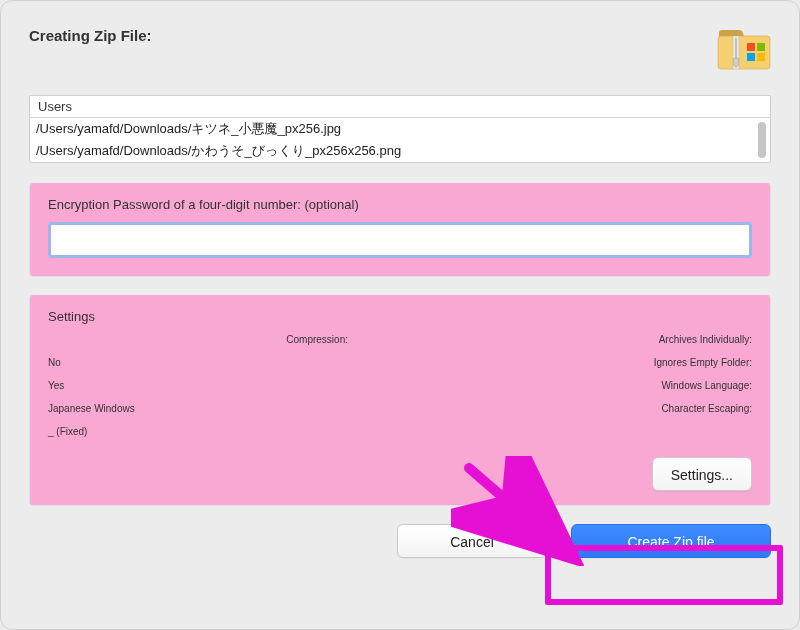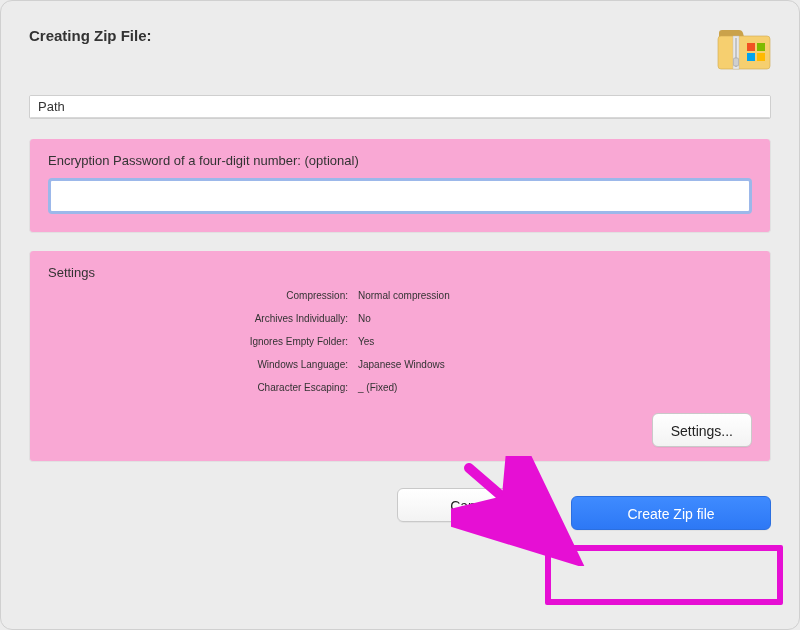--- a/index.html
+++ b/index.html
@@ -149,21 +149,20 @@
     box-shadow: 0 1px 0 rgba(0,0,0,0.04);
   }
   .btn.cancel { width: 150px; text-align: center; }
   .btn.default {
     background: linear-gradient(#3f8bff, #2d78f5);
     color: #fff;
     border: 1px solid #2b6fe0;
     width: 200px;
     text-align: center;
     font-weight: 500;
-    margin-top: 16px;
   }
 
   
   .footer-row {
     display: flex;
     justify-content: flex-end;
     gap: 24px;
     align-items: center;
     margin-top: 4px;
     position: relative;
@@ -205,35 +204,39 @@
           <rect x="0" y="0" width="8" height="8" fill="#f25022"></rect>
           <rect x="10" y="0" width="8" height="8" fill="#7fba00"></rect>
           <rect x="0" y="10" width="8" height="8" fill="#00a4ef"></rect>
           <rect x="10" y="10" width="8" height="8" fill="#ffb900"></rect>
         </g>
       </svg>
     </div>
   </div>
 
   <div class="pathbox">
-    <div class="pathbox-header">Path</div>
+    <div class="pathbox-header">Users</div>
+    <div class="pathbox-rows">
+      <div class="pathbox-row">/Users/yamafd/Downloads/キツネ_小悪魔_px256.jpg</div>
+      <div class="pathbox-row">/Users/yamafd/Downloads/かわうそ_びっくり_px256x256.png</div>
+      <div class="pathbox-scrollbar"></div>
+    </div>
   </div>
 
   <div class="group">
     <div class="group-legend">Encryption Password of a four-digit number: (optional)</div>
     <div class="password-wrap">
       <input class="password-input" type="text" value="" style="">
     </div>
   </div>
 
   <div class="group" style="padding-bottom:14px;">
     <div class="group-legend">Settings</div>
     <div class="settings-grid">
       <div class="label">Compression:</div>
-      <div class="value">Normal compression</div>
       <div class="label">Archives Individually:</div>
       <div class="value">No</div>
       <div class="label">Ignores Empty Folder:</div>
       <div class="value">Yes</div>
       <div class="label">Windows Language:</div>
       <div class="value">Japanese Windows</div>
       <div class="label">Character Escaping:</div>
       <div class="value">_ (Fixed)</div>
     </div>
     <div class="settings-btn-row">

